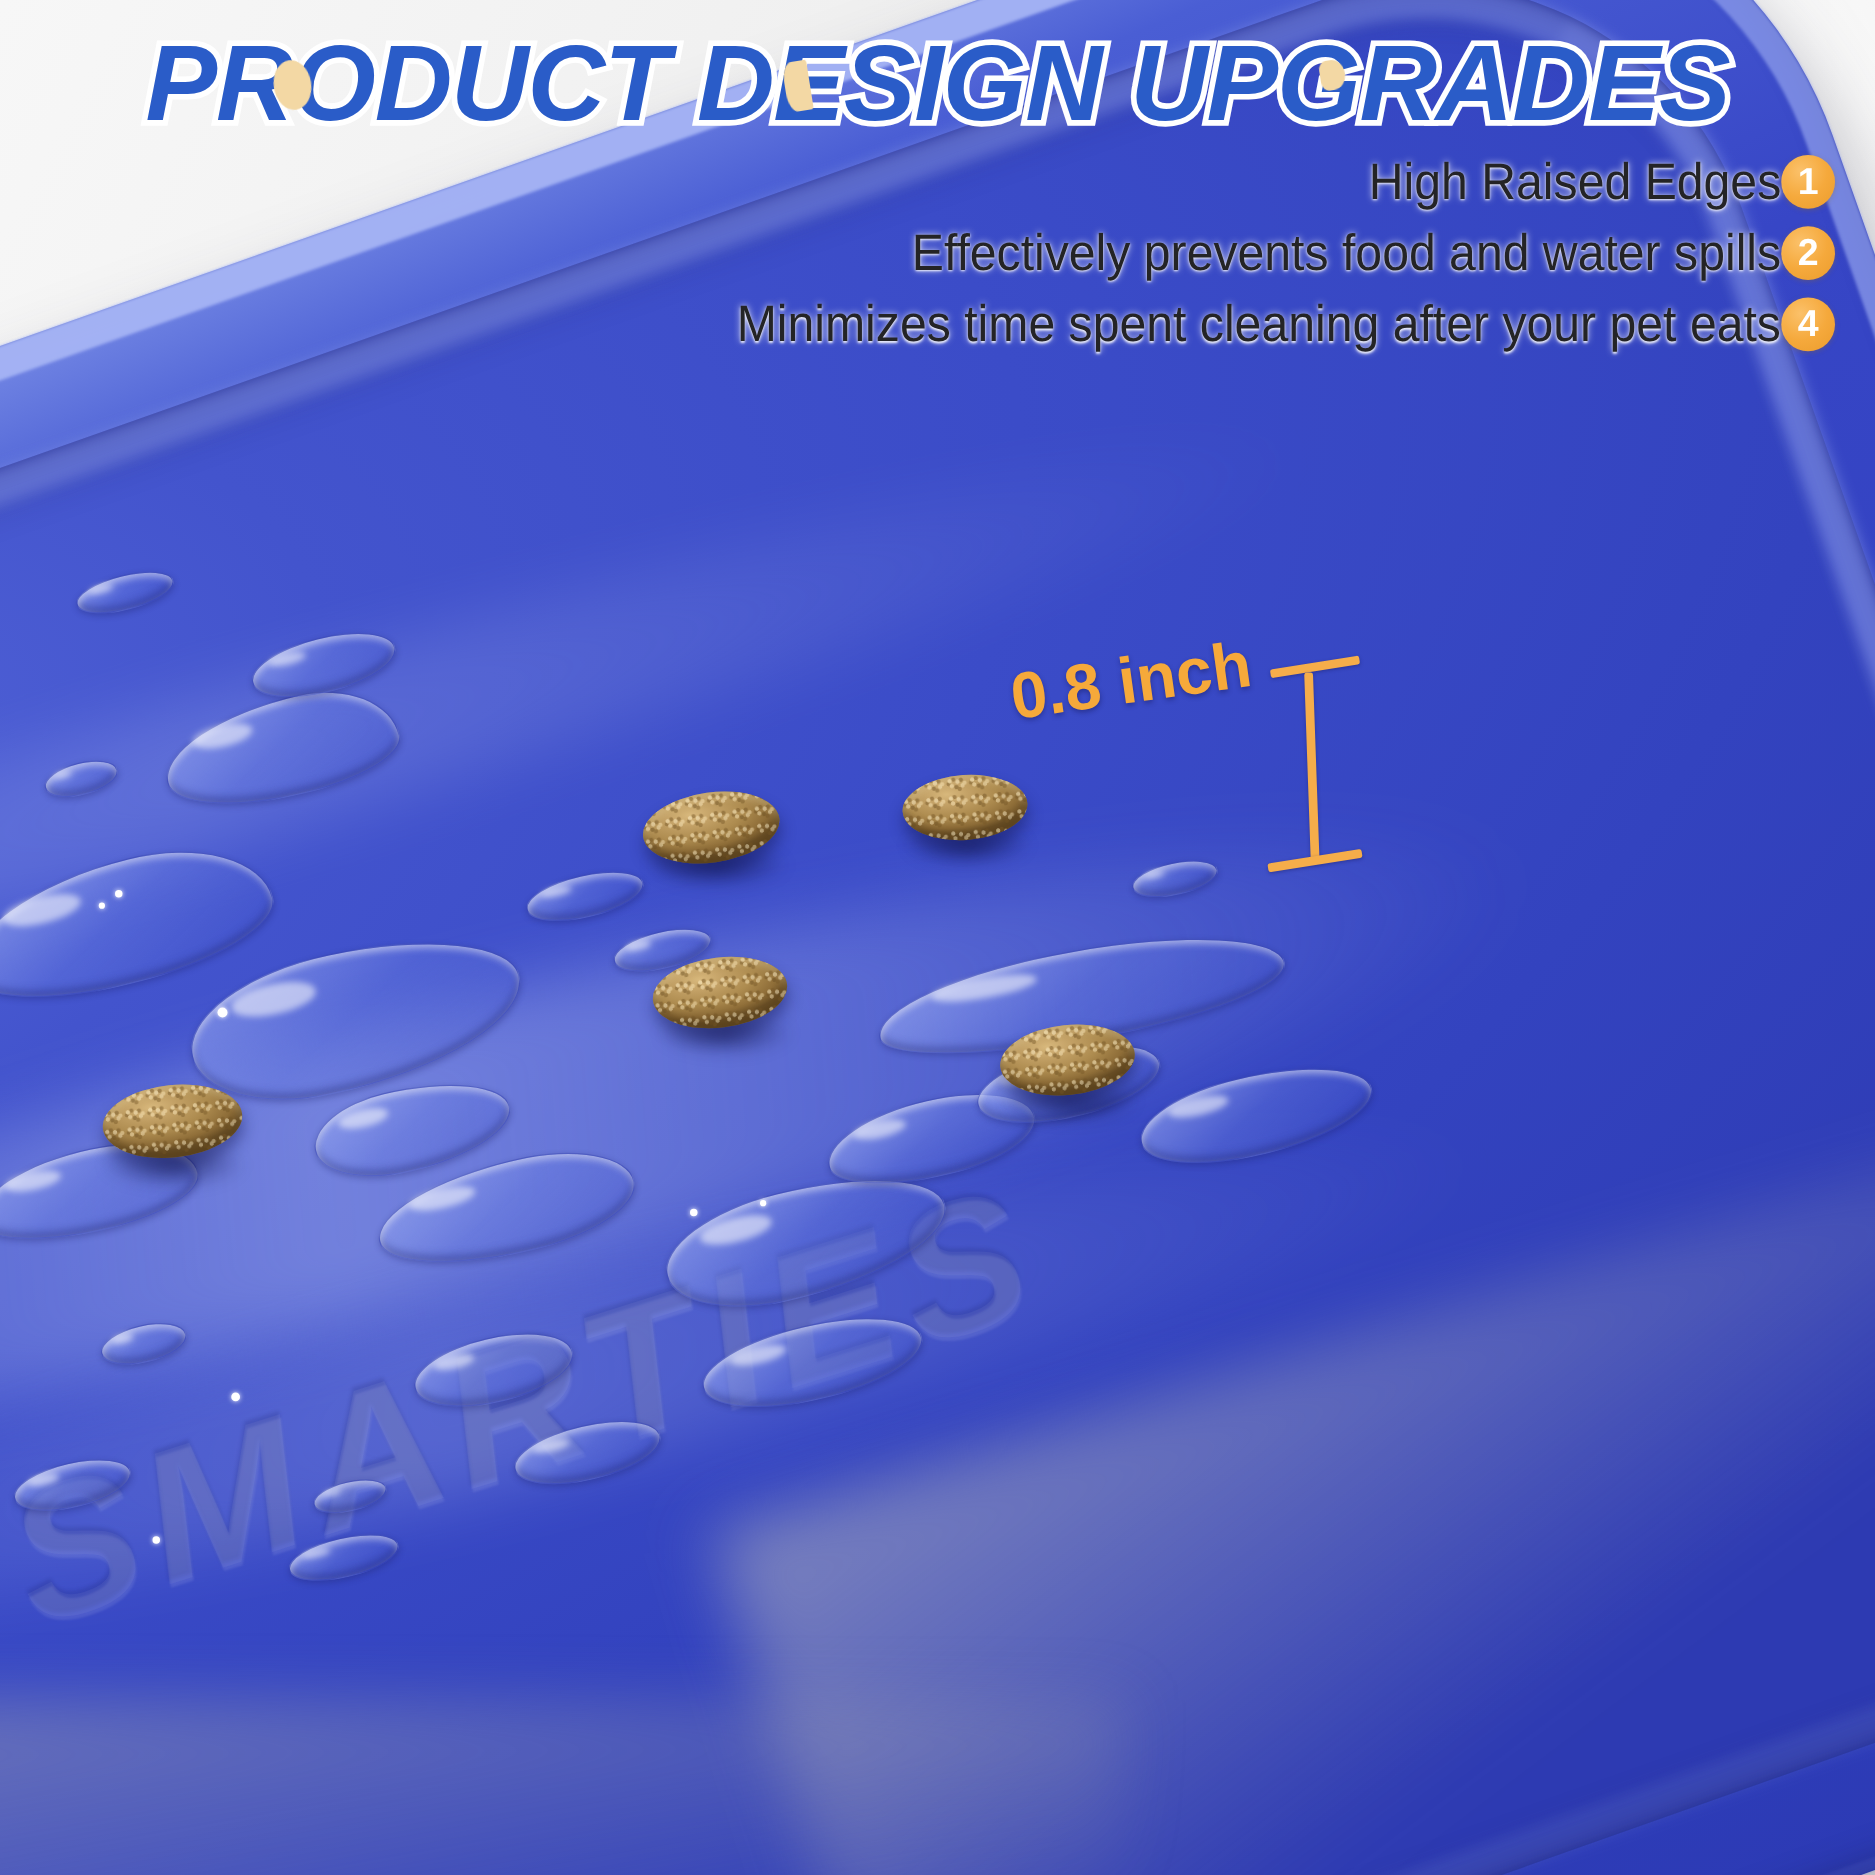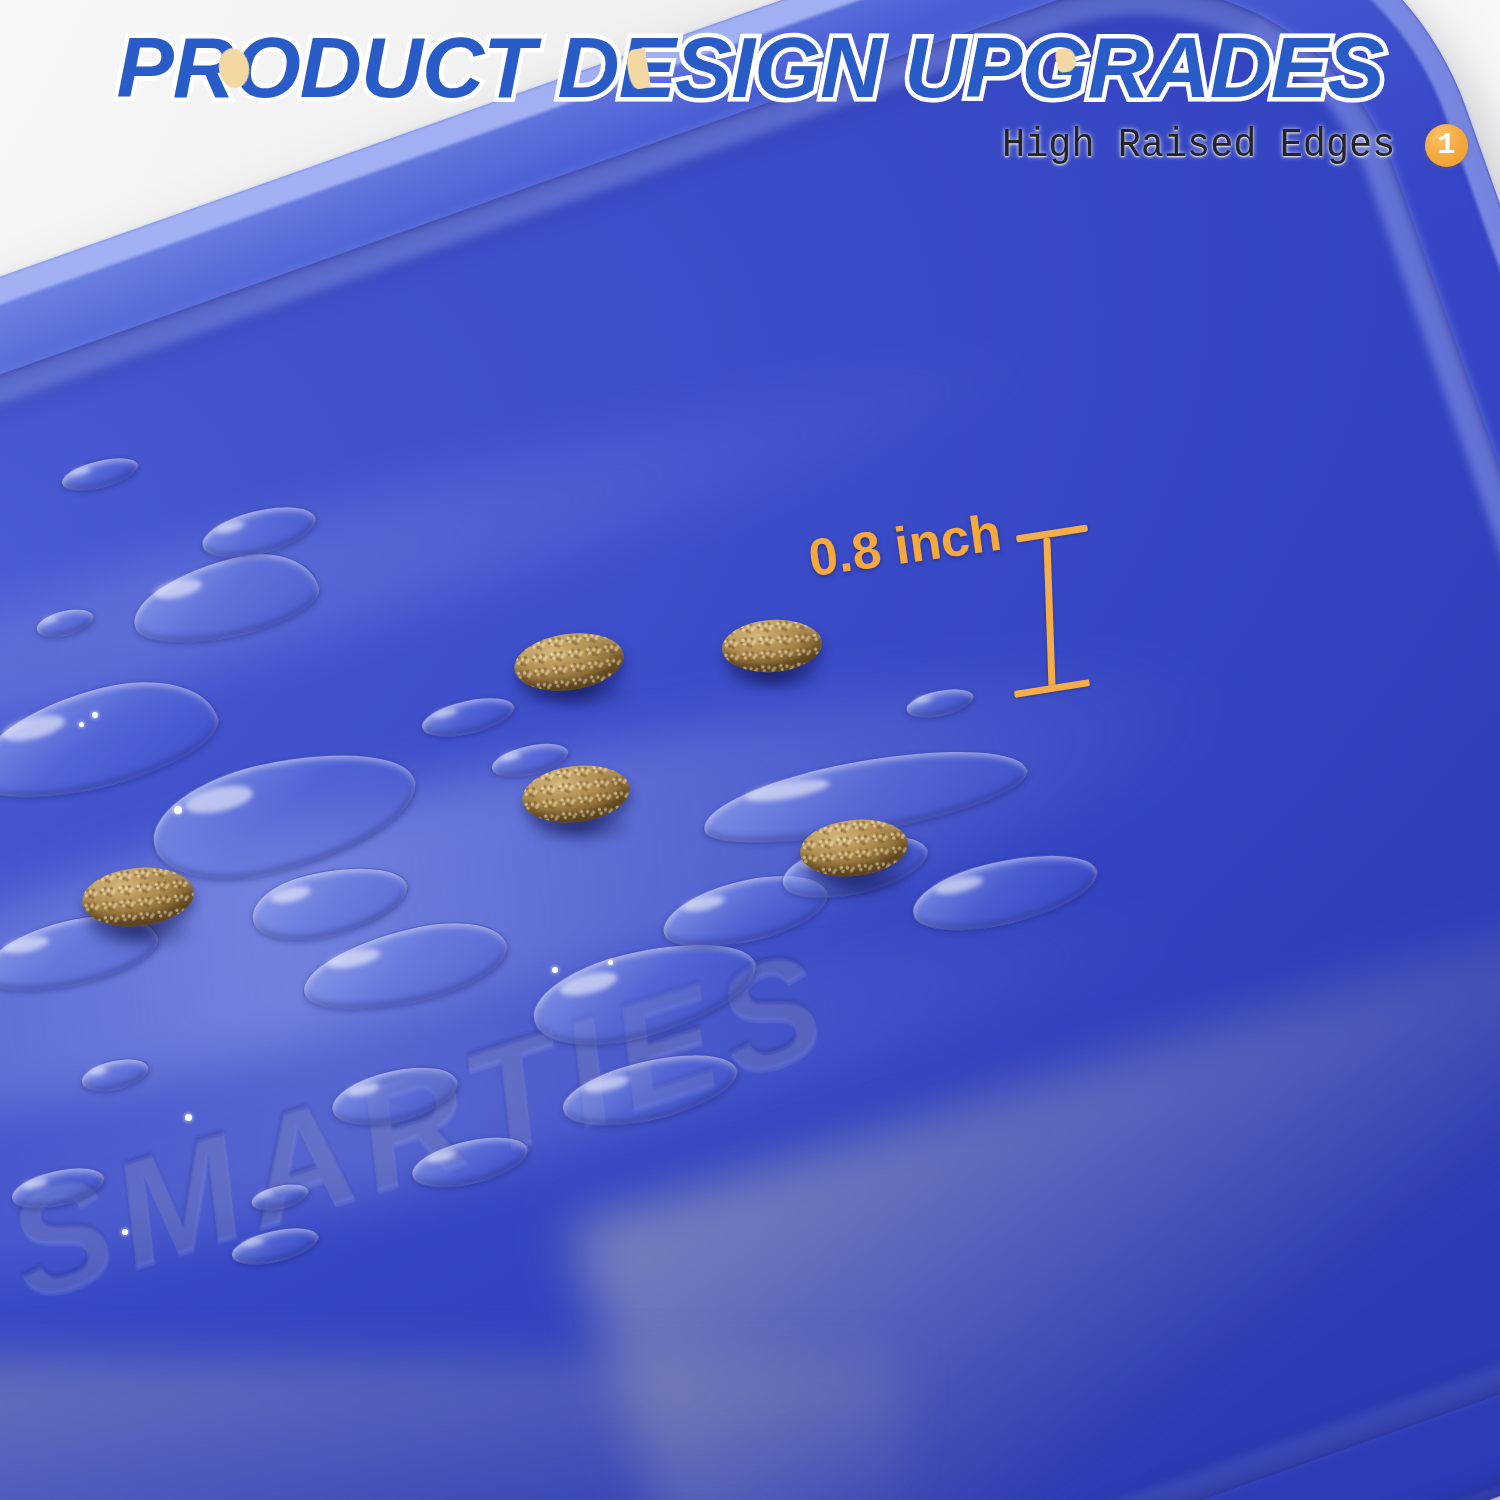--- a/index.html
+++ b/index.html
@@ -210,22 +210,21 @@
     filter:blur(.4px);
   }
 
   
   #features {
     position:absolute; right:32px; top:122px;
     display:flex; flex-direction:column; gap:10px;
     align-items:flex-end;
   }
   .feature-row {
-    display:flex; align-items:center; gap:30px;
-    font-family:Liberation Mono, monospace;
+    display:flex; align-items:center; gap:0;
   }
   .feature-text {
     font-size:41px; color:#242426; white-space:nowrap;
     font-stretch:condensed;
     transform:scaleX(.94);
     transform-origin:right center;
     text-shadow:0 1px 2px rgba(255,255,255,.9), 0 0 6px rgba(255,255,255,.8);
   }
   .badge {
     width:43px; height:43px; flex:0 0 43px;
@@ -335,16 +334,24 @@
 <div class="counter-fill" style="left:628px; top:49px;  width:20px; height:40px; border-radius:40% 8% 8% 40%; transform:rotate(-9deg);"></div>
 <div class="counter-fill" style="left:1056px; top:48px; width:20px; height:24px; border-radius:30% 50% 50% 30%; transform:rotate(-9deg);"></div>
 
 <div id="features">
 
   <div class="feature-row">
     <div class="feature-text">High Raised Edges</div>
     <div class="badge">1</div>
   </div>
 
-
-
+  <div class="feature-row">
+    <div class="feature-text">Effectively prevents food and water spills</div>
+    <div class="badge">2</div>
+  </div>
+
+
+  <div class="feature-row">
+    <div class="feature-text">Minimizes time spent cleaning after your pet eats</div>
+    <div class="badge">4</div>
+  </div>
 
 </div>
 
 </body></html>

